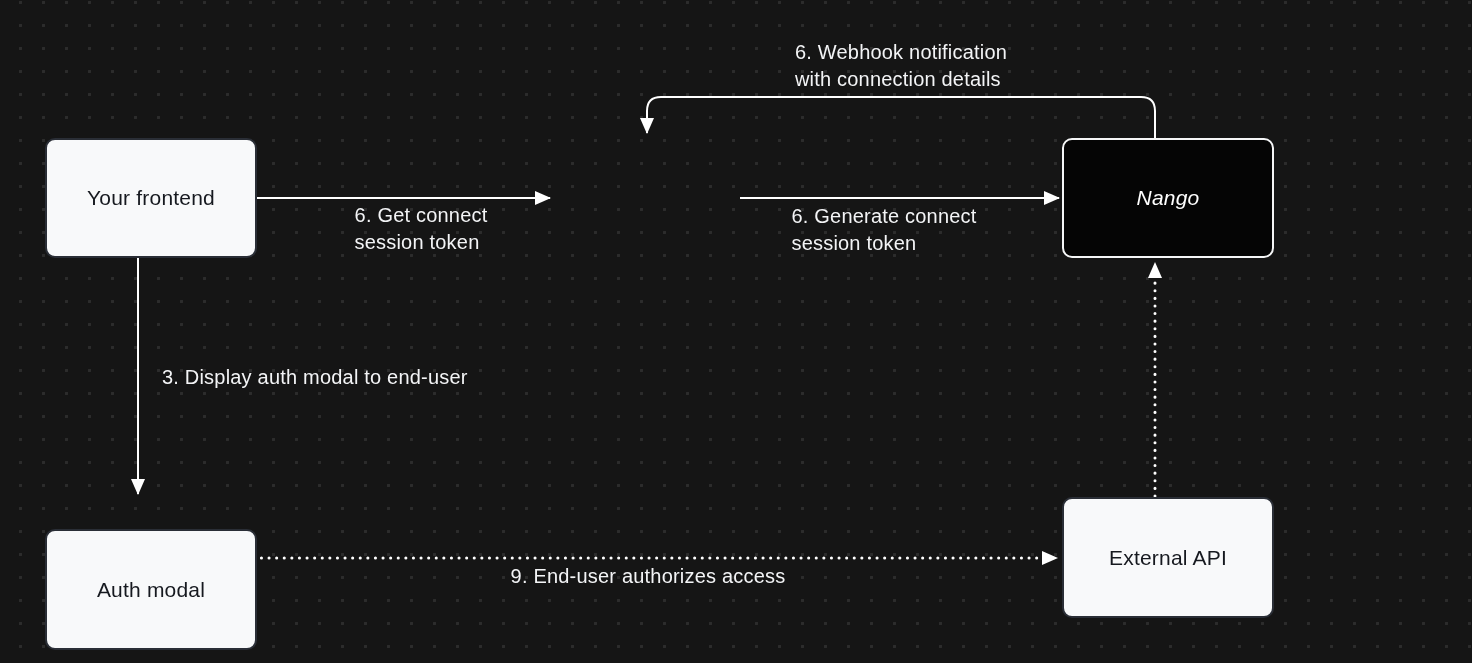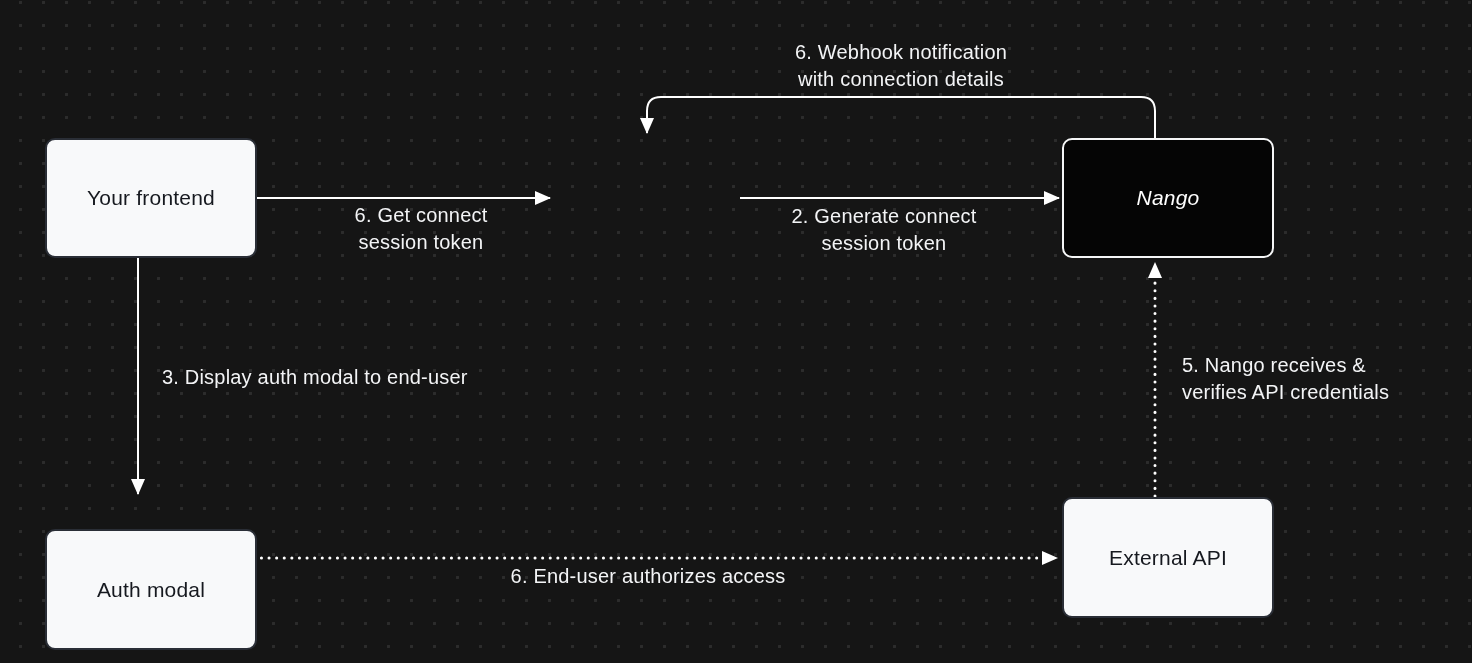--- a/index.html
+++ b/index.html
@@ -60,21 +60,20 @@
   .edge-label {
     position: absolute;
     color: var(--label-text, #f3f4f6);
     font-size: 20px;
     line-height: 27px;
     white-space: pre-line;
     letter-spacing: 0.2px;
   }
   .edge-label.center {
     transform: translateX(-50%);
-    text-align: center;
   }
 </style>
 </head>
 <body>
 
 <div class="canvas">
 
   <svg class="edges" width="1472" height="663" viewBox="0 0 1472 663">
     <defs>
       <marker id="arrow" markerUnits="userSpaceOnUse" markerWidth="17" markerHeight="15" refX="15" refY="7" orient="auto">
@@ -100,26 +99,24 @@
 
   <div class="node nango" style="left:1062px; top:138px;font-style:italic;">Nango</div>
 
   <div class="node" style="left:45px; top:497px; height:121px;margin-top:32px;">Auth modal</div>
 
   <div class="node" style="left:1062px; top:497px; height:121px;">External API</div>
 
   <div class="edge-label center" style="left:421px; top:202px;">6. Get connect
 session token</div>
 
-  <div class="edge-label center" style="left:884px; top:203px;">2. Generate connect
+  <div class="edge-label center" style="left:884px; top:203px;">6. Generate connect
 session token</div>
 
   <div class="edge-label" style="left:162px; top:364px;">3. Display auth modal to end-user</div>
 
-  <div class="edge-label center" style="left:648px; top:563px;">6. End-user authorizes access</div>
+  <div class="edge-label center" style="left:648px; top:563px;">9. End-user authorizes access</div>
 
-  <div class="edge-label" style="left:1182px; top:352px;">5. Nango receives &amp;
-verifies API credentials</div>
 
   <div class="edge-label center" style="left:901px; top:39px;">6. Webhook notification
 with connection details</div>
 
 </div>
 
 </body></html>

